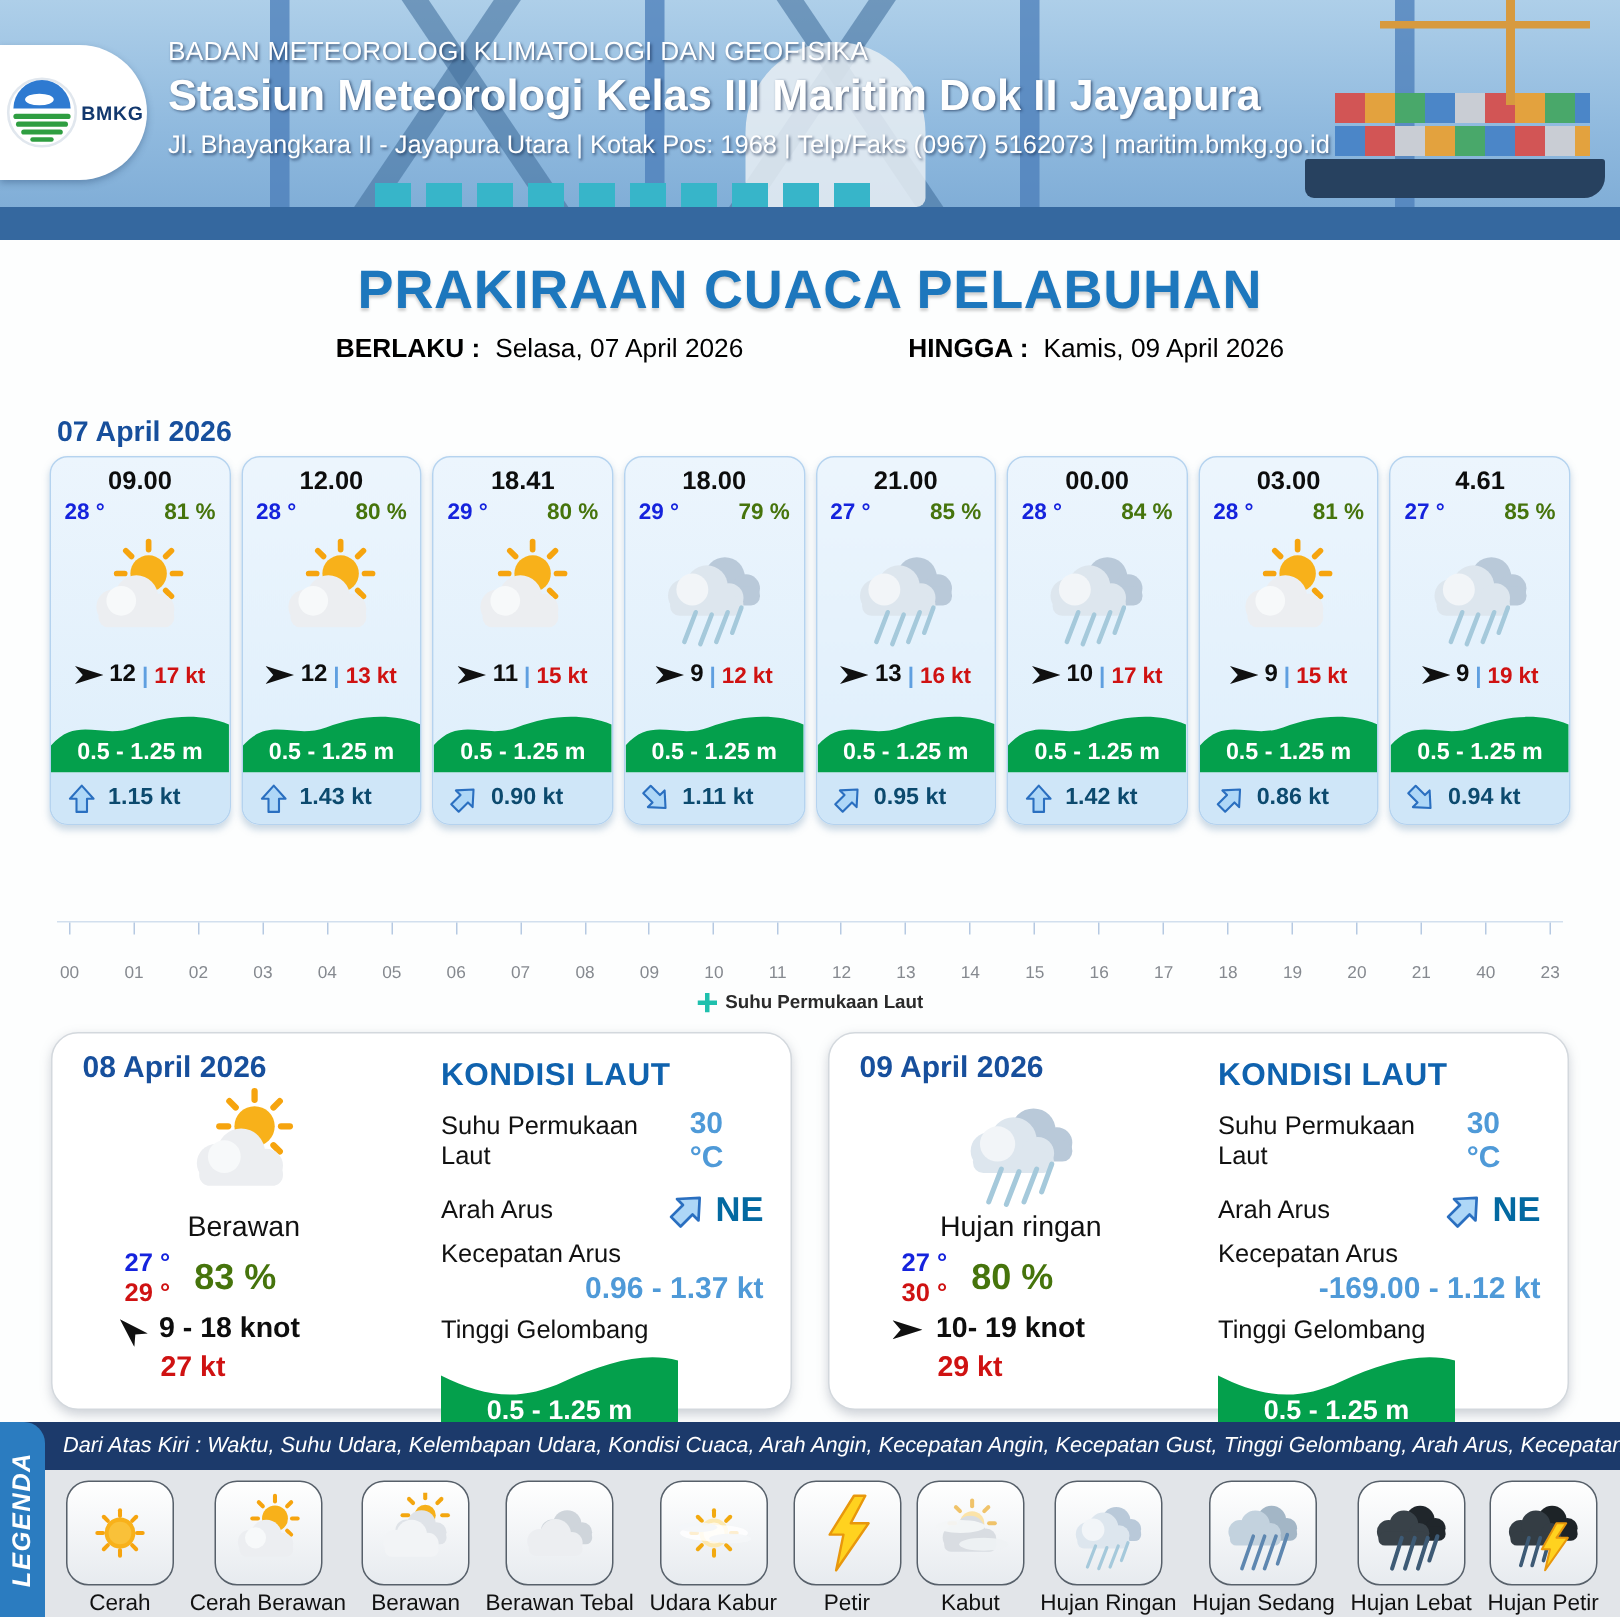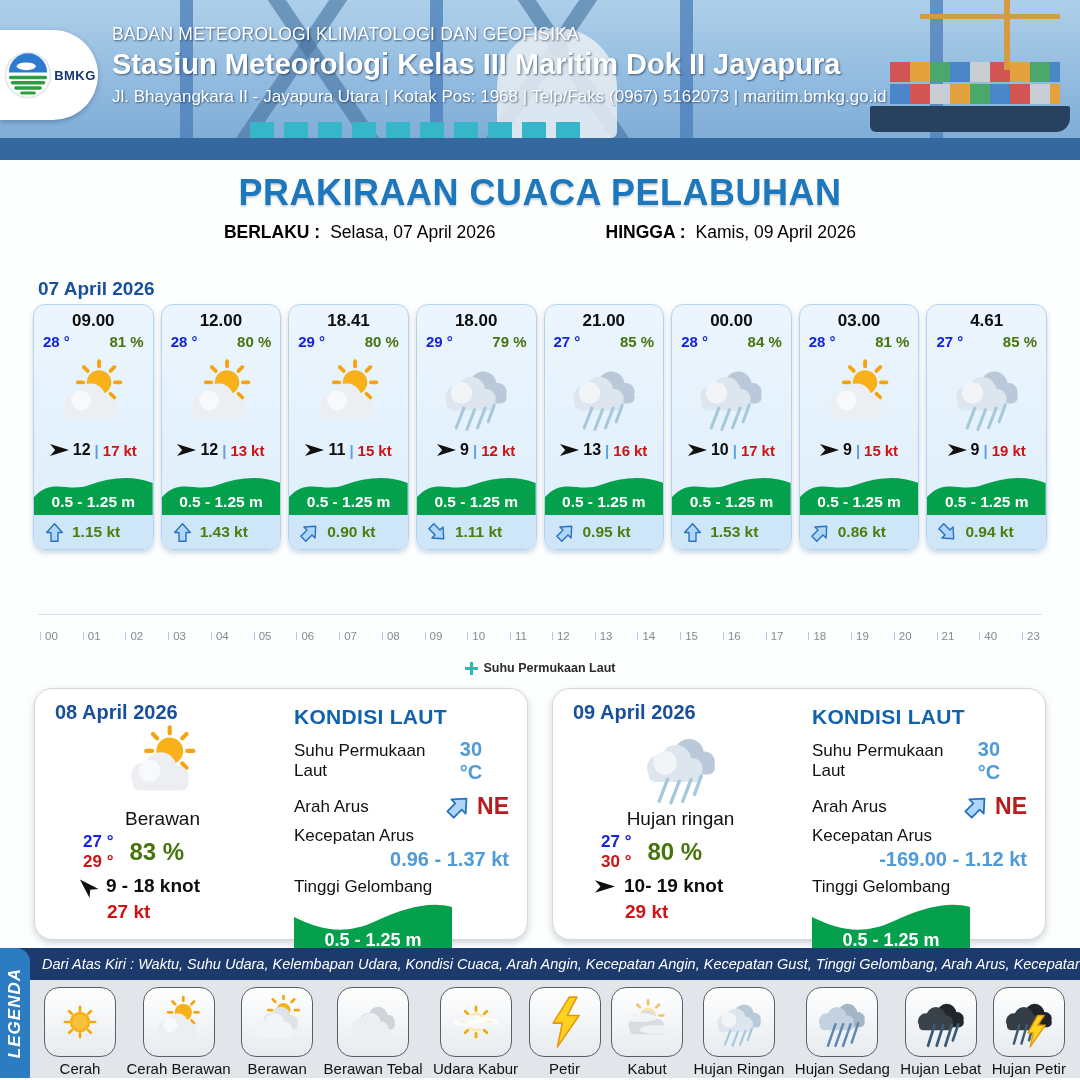--- a/index.html
+++ b/index.html
@@ -65,26 +65,26 @@
   .f-gust { font-size:15px; font-weight:700; color:#cf1212; }
   .f-wave { position:relative; height:50px; margin-top:auto; }
   .f-wave svg { position:absolute; inset:0; width:100%; height:100%; }
   .f-wavetext { position:absolute; bottom:4px; left:0; right:0; text-align:center;
                 font-size:15.5px; font-weight:700; color:#fff; }
   .f-foot { height:34px; background:#cfe6f8; display:flex; align-items:center; gap:7px; padding-left:10px; }
   .f-foot .cur svg { width:21px; height:21px; display:block; }
   .cur[data-dir="N"]  svg { transform:rotate(0deg); }
   .cur[data-dir="NE"] svg { transform:rotate(45deg); }
   .cur[data-dir="SE"] svg { transform:rotate(135deg); }
-  .f-cur-val { font-size:15.5px; font-weight:700; color:#4d7c0f; }
+  .f-cur-val { font-size:15.5px; font-weight:700; color:#0c4a6e; }
 
   
   .axis { margin:64px 38px 0; border-top:1.5px solid #d2dfee; display:flex;
           justify-content:space-between; padding:0 2px; height:42px; }
-  .tick { display:flex; flex-direction:row; align-items:center; gap:4px; }
+  .tick { display:flex; flex-direction:column; align-items:center; gap:20px; }
   .tick i { width:1px; height:8px; background:#b6c9e2; }
   .tick span { font-size:11.5px; color:#85898f; }
   .sst-legend { height:24px; display:flex; justify-content:center; align-items:center; gap:6px;
                 font-size:12.5px; font-weight:600; color:#2b2b2b; }
 
   
   .daycards { display:flex; gap:24px; margin:8px 34px 0; height:252px; }
   .dcard { flex:1; background:#fff; border:1px solid #d3d8dd; border-radius:18px;
            box-shadow:0 3px 7px rgba(120,130,145,.35); padding:12px 18px 10px 20px; display:flex; }
   .dc-left { width:215px; display:flex; flex-direction:column; }
@@ -103,21 +103,21 @@
   .dc-wind[data-dir="right"]   svg { transform:rotate(0deg); }
   .dc-windtext { font-size:19px; font-weight:700; color:#0d0d0d; }
   .dc-gust { font-size:19px; font-weight:700; color:#cf1212; margin:4px 0 0 52px; }
   .dc-right { flex:1; padding-left:24px; display:flex; flex-direction:column; }
   .k-head { font-size:21px; font-weight:700; color:#0f62ae; letter-spacing:.3px; margin-top:4px; }
   .k-row { display:flex; justify-content:space-between; align-items:center; margin-top:9px; }
   .k-lbl { font-size:17px; color:#111; }
   .k-val { font-size:20px; font-weight:700; color:#4f9ad8; }
   .k-dir { display:flex; align-items:center; gap:5px; }
   .k-dir svg { width:27px; height:27px; transform:rotate(45deg); }
-  .k-dir span { font-size:23px; font-weight:700; color:#b91c1c;text-align:center; }
+  .k-dir span { font-size:23px; font-weight:700; color:#0369a1;text-align:center; }
   .k-speedval { text-align:right; font-size:20px; font-weight:700; color:#4f9ad8; margin-top:2px; }
   .k-waverow { display:flex; justify-content:space-between; align-items:flex-start; margin-top:6px;flex-direction:column; }
   .k-wavebox { position:relative; width:158px; height:66px; margin-top:-6px; }
   .k-wavebox svg { position:absolute; inset:0; width:100%; height:100%; }
   .k-wavetext { position:absolute; bottom:6px; left:0; right:0; text-align:center;
                 font-size:18px; font-weight:700; color:#fff; }
 
   
   .legendbar { position:relative; margin-top:8px; height:130px; background:#e2e5e9; }
   .legend-note { height:32px; background:#1c3a6b; color:#fff; font-style:italic; font-size:14.5px;
@@ -517,21 +517,21 @@
             <path d="M0 32 C18 12 34 28 56 20 C78 12 100 10 120 18 L120 50 L0 50 Z" fill="#04a04c"></path>
           </svg>
           <span class="f-wavetext">0.5 - 1.25 m</span>
         </div>
         <div class="f-foot">
           <span class="cur" data-dir="N">
             <svg viewBox="0 0 24 24">
               <use href="#sym-block-arrow"></use>
             </svg>
           </span>
-          <span class="f-cur-val">1.53 kt</span>
+          <span class="f-cur-val">1.42 kt</span>
         </div>
       </div>
 
       <div class="fcard">
         <div class="f-time">03.00</div>
         <div class="f-th">
           <span class="f-temp">28 °</span>
           <span class="f-hum">81 %</span>
         </div>
         <div class="f-icon">

